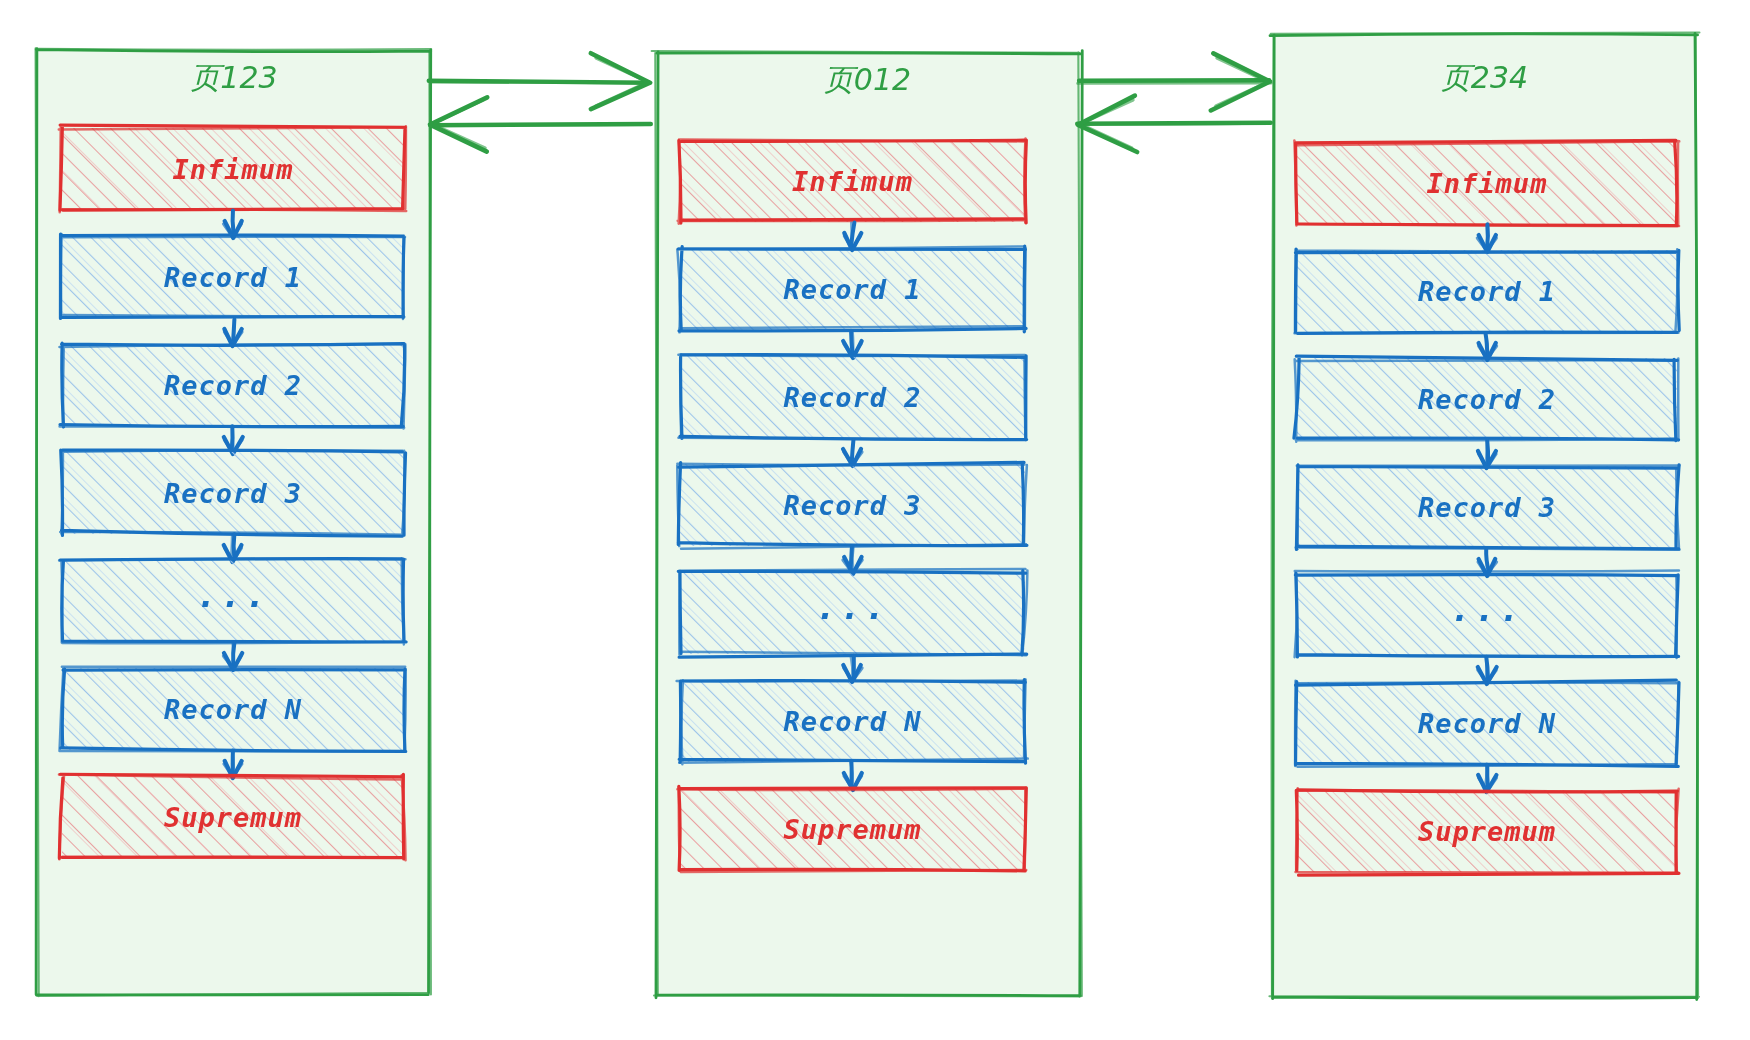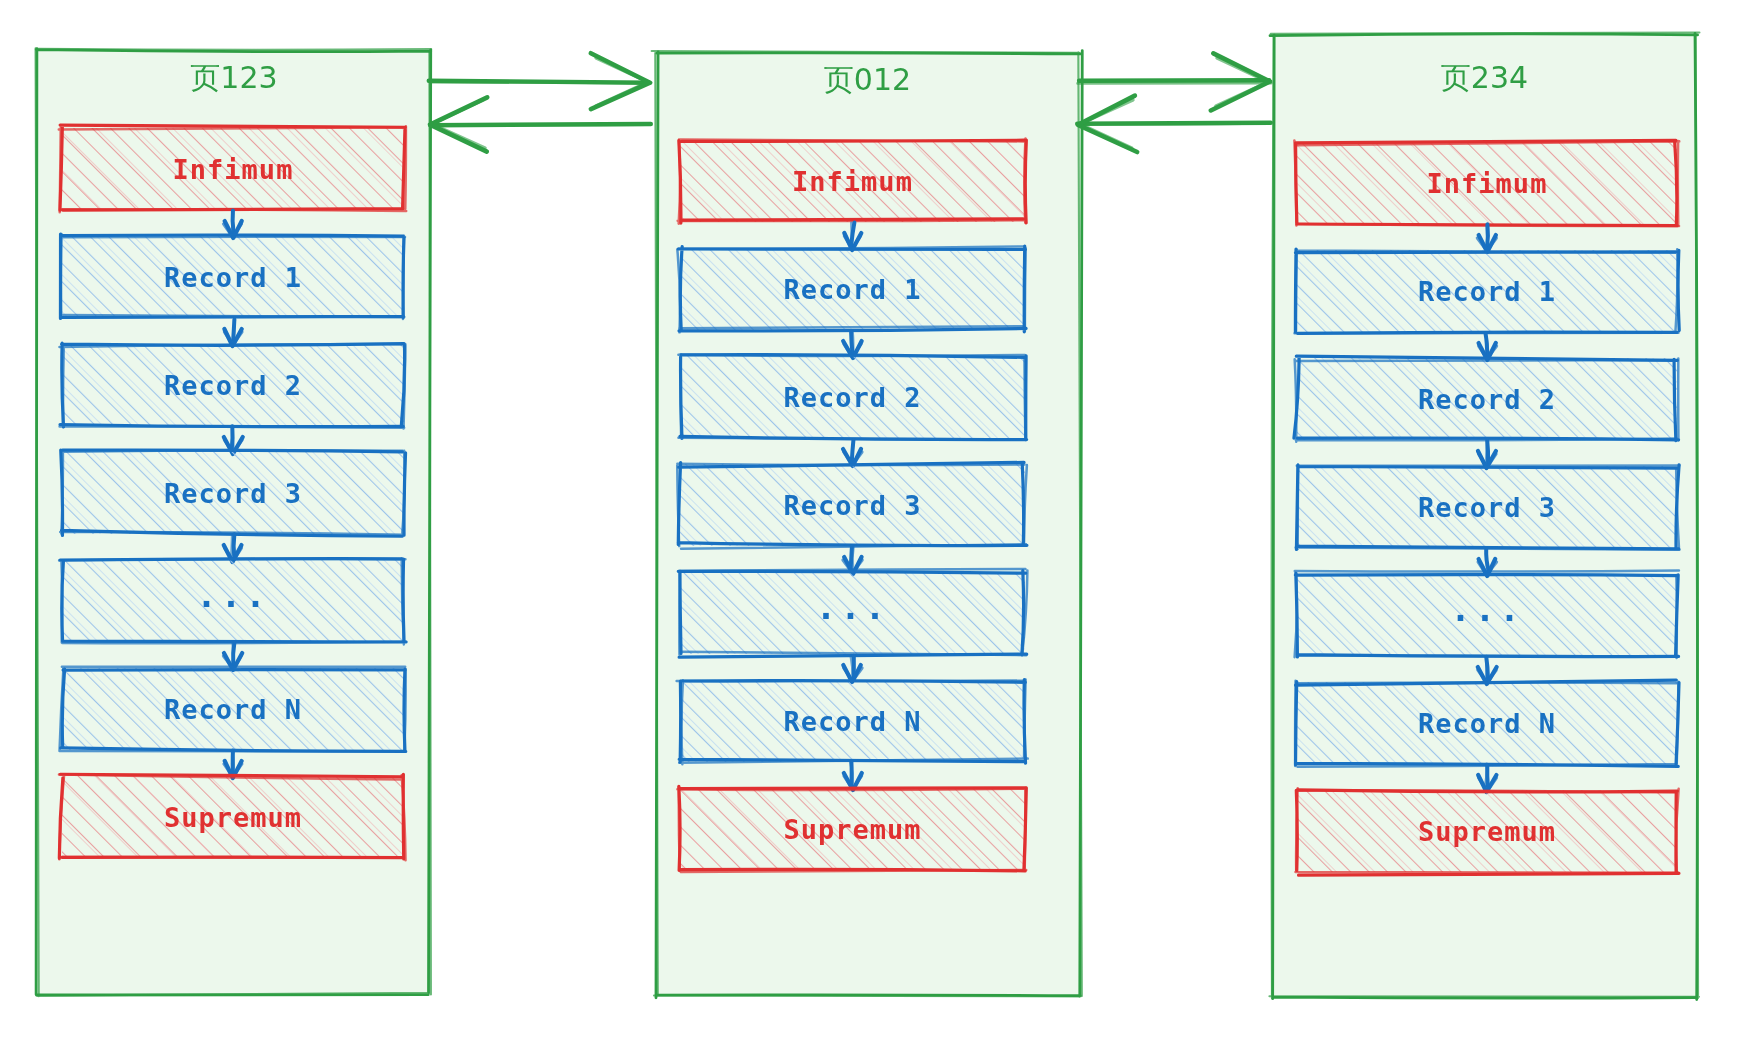--- a/index.html
+++ b/index.html
@@ -1,20 +1,20 @@
 <!DOCTYPE html>
 <html><head>
 <meta charset="utf-8">
 <style>
   html,body{margin:0;padding:0;background:#ffffff;}
   body{
     width:1750px;height:1040px;position:relative;overflow:hidden;
     font-family:"DejaVu Sans Mono","Liberation Mono",monospace;
   }
-  #stage{position:absolute;inset:0;width:1750px;height:923px;}
+  #stage{position:absolute;inset:0;width:1750px;height:923px;font-style:italic;}
   svg.layer{position:absolute;left:0;top:0;width:1750px;height:1040px;overflow:visible;}
   .pg-title{
     font-family:"DejaVu Sans","Liberation Sans",sans-serif;
     font-size:30px;font-weight:400;fill:#2f9e44;
   }
   .bx-label{
     font-family:"DejaVu Sans Mono","Liberation Mono",monospace;
     font-size:27px;font-weight:700;letter-spacing:1px;
   }
   .bx-label.red{fill:#e03131;}

